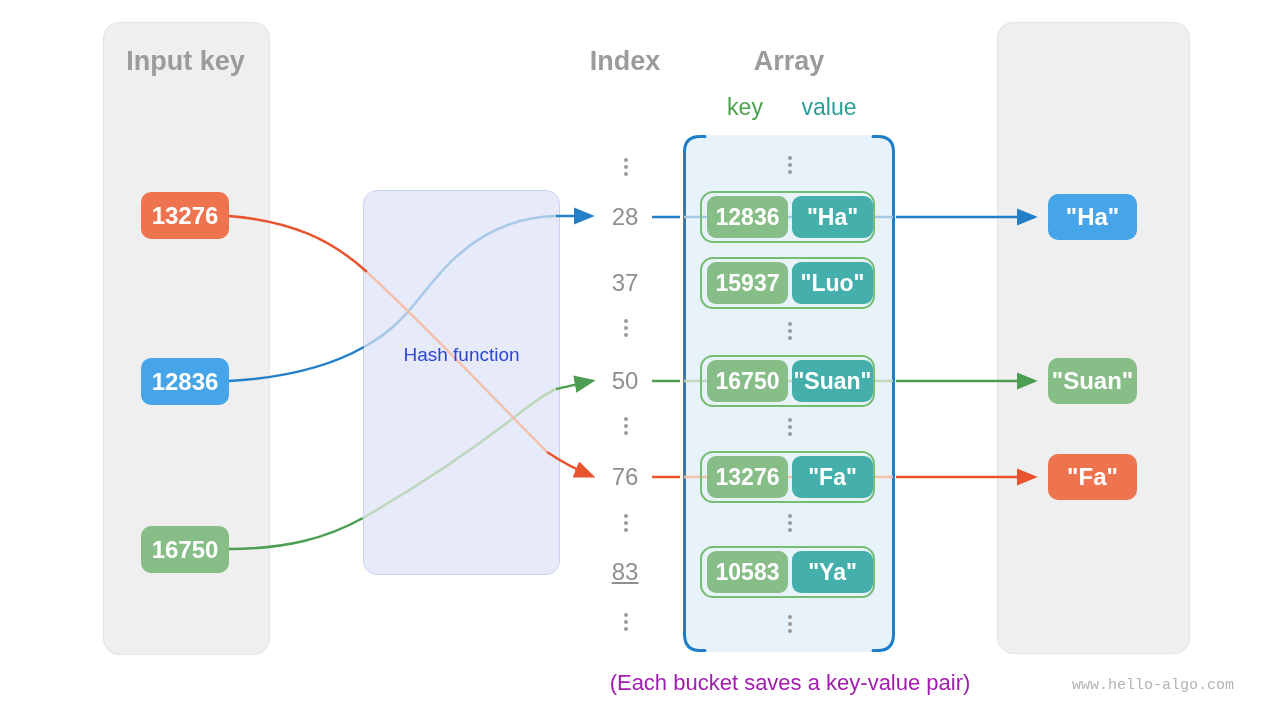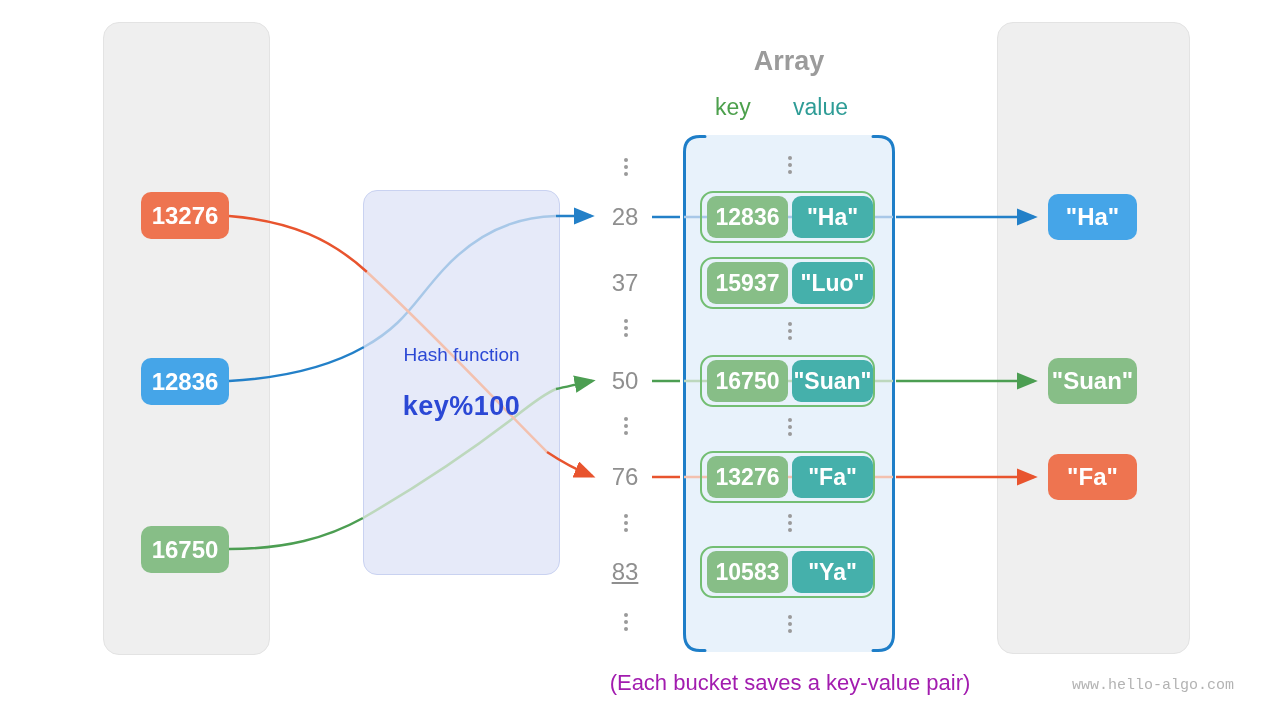--- a/index.html
+++ b/index.html
@@ -10,21 +10,21 @@
   .panel{position:absolute;background:#EFEFEF;border:1px solid #E3E3E3;border-radius:16px;}
   .panel.left{left:103px;top:22px;width:165px;height:631px;}
   .panel.right{left:997px;top:22px;width:191px;height:630px;}
 
   .heading{position:absolute;font-weight:bold;font-size:27px;color:#9B9B9B;text-align:center;top:46px;}
   .heading.input{left:103px;width:165px;}
   .heading.index{left:565px;width:120px;}
   .heading.array{left:729px;width:120px;}
   .heading.output{left:997px;width:191px;}
 
-  .kvhead{position:absolute;top:94px;font-size:23px;text-align:left;}
+  .kvhead{position:absolute;top:94px;font-size:23px;text-align:center;}
   .kvhead.key{left:715px;width:60px;color:#4CA04C;}
   .kvhead.value{left:793px;width:72px;color:#2E9C96;}
 
   
   .hashbox{position:absolute;left:363px;top:190px;width:197px;height:385px;
            background:#E6EAF9;border:1.5px solid #C9D2F1;border-radius:14px;box-sizing:border-box;}
   .hash-title{position:absolute;left:363px;top:344px;width:197px;text-align:center;
               font-size:19px;color:#2B48D5;}
   .hash-formula{position:absolute;left:363px;top:391px;width:197px;text-align:center;
                 font-size:27px;font-weight:bold;letter-spacing:.5px;color:#2B48D5;}
@@ -105,26 +105,27 @@
     <path d="M896,381 L1034,381" stroke="#4C9E52" stroke-width="2.5" fill="none" marker-end="url(#ag)"></path>
 
     <path d="M229,216 C292,221 332,240 367,272" stroke="#E8542E" stroke-width="2.5" fill="none"></path>
     <path d="M367,272 C437,337 495,400 547,452" stroke="#F3C1AF" stroke-width="2.5" fill="none"></path>
     <path d="M547,452 C562,462 577,470 592,476" stroke="#E8542E" stroke-width="2.5" fill="none" marker-end="url(#ao)"></path>
     <path d="M652,477 L680,477" stroke="#E8542E" stroke-width="2.5" fill="none"></path>
     <path d="M684,477 L893,477" stroke="#F3C1AF" stroke-width="2.5" fill="none"></path>
     <path d="M896,477 L1034,477" stroke="#E8542E" stroke-width="2.5" fill="none" marker-end="url(#ao)"></path>
   </svg>
 
+  <div class="heading input">Input key</div>
+  <div class="heading index">Index</div>
   <div class="heading array">Array</div>
   <div class="kvhead key">key</div>
   <div class="kvhead value">value</div>
 
   <div class="hash-title">Hash function</div>
-  <div class="hash-formula">key%100</div>
 
   <div class="chip in orange" style="top:192px;">13276</div>
   <div class="chip in blue" style="top:358px;">12836</div>
   <div class="chip in green" style="top:526px;">16750</div>
 
   <div class="idx" style="top:203px;">28</div>
   <div class="idx" style="top:269px;">37</div>
   <div class="idx" style="top:367px;">50</div>
   <div class="idx" style="top:463px;">76</div>
   <div class="idx" style="top:558px;text-decoration:underline;">83</div>

